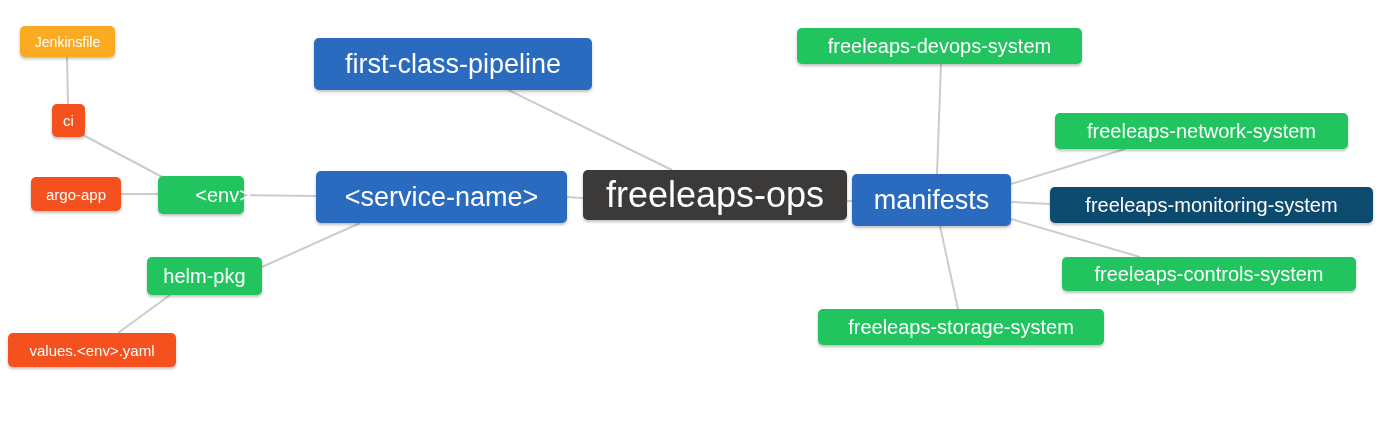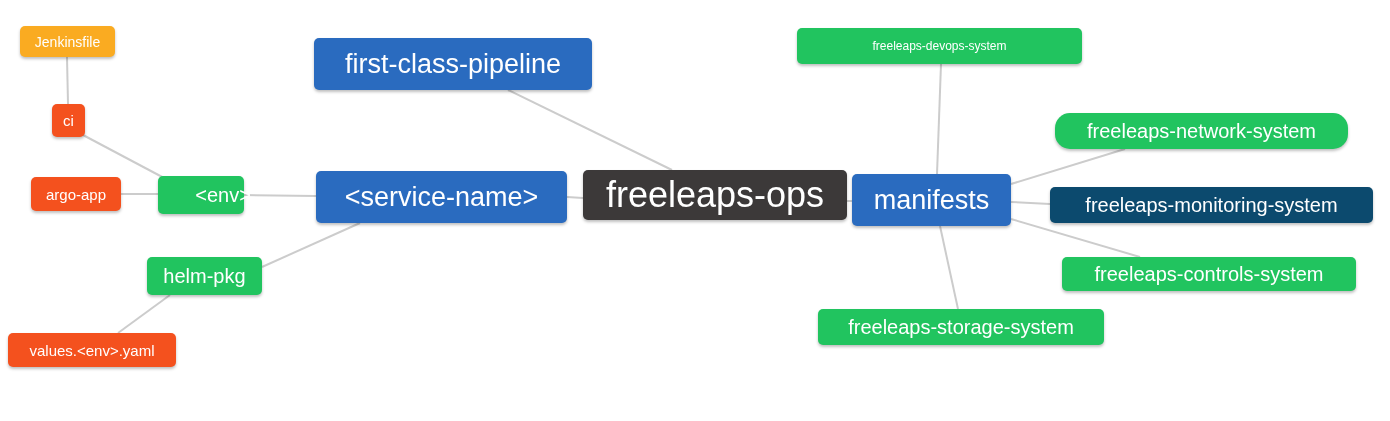--- a/index.html
+++ b/index.html
@@ -21,21 +21,21 @@
   .n0 {left:20px;  top:26px;  width:95px;  height:31px; font-size:14px;}
   .n1 {left:52px;  top:104px; width:33px;  height:33px; font-size:15px;}
   .n2 {left:31px;  top:177px; width:90px;  height:34px; font-size:15px;}
   .n3 {left:158px; top:176px; width:86px;  height:38px; font-size:20px;}
   .n4 {left:147px; top:257px; width:115px; height:38px; font-size:20px;}
   .n5 {left:8px;   top:333px; width:168px; height:34px; font-size:15px;}
   .n6 {left:314px; top:38px;  width:278px; height:52px; font-size:27px;}
   .n7 {left:316px; top:171px; width:251px; height:52px; font-size:27px;}
   .n8 {left:583px; top:170px; width:264px; height:50px; font-size:36px;}
   .n9 {left:852px; top:174px; width:159px; height:52px; font-size:27px;}
-  .n10{left:797px; top:28px;  width:285px; height:36px; font-size:12px;}
+  .n10{left:797px; top:28px;  width:285px; height:36px; font-size:20px;}
   .n11{left:1055px;top:113px; width:293px; height:36px; font-size:20px;}
   .n12{left:1050px;top:187px; width:323px; height:36px; font-size:20px;}
   .n13{left:1062px;top:257px; width:294px; height:34px; font-size:20px;}
   .n14{left:818px; top:309px; width:286px; height:36px; font-size:20px;}
 </style>
 </head>
 <body style="background: rgb(255, 255, 255);">
 
 <svg id="edges" viewBox="0 0 1390 421" xmlns="http://www.w3.org/2000/svg">
   <line class="edge" x1="67" y1="57" x2="68" y2="104" style="stroke: rgb(204, 204, 204);"></line>
@@ -58,16 +58,16 @@
 <div class="node n1" style="background: rgb(244, 81, 30); color: rgb(255, 255, 255);">ci</div>
 <div class="node n2" style="background: rgb(244, 81, 30); color: rgb(255, 255, 255);">argo-app</div>
 <div class="node n3" style="background: rgb(33, 196, 95); color: rgb(255, 255, 255); padding-left: 44px;">&lt;env&gt;</div>
 <div class="node n4" style="background: rgb(33, 196, 95); color: rgb(255, 255, 255);">helm-pkg</div>
 <div class="node n5" style="background: rgb(244, 81, 30); color: rgb(255, 255, 255);">values.&lt;env&gt;.yaml</div>
 <div class="node n6" style="background: rgb(42, 107, 191); color: rgb(255, 255, 255);">first-class-pipeline</div>
 <div class="node n7" style="background: rgb(42, 107, 191); color: rgb(255, 255, 255);">&lt;service-name&gt;</div>
 <div class="node n8" style="background: rgb(60, 57, 57); color: rgb(255, 255, 255);">freeleaps-ops</div>
 <div class="node n9" style="background: rgb(42, 107, 191); color: rgb(255, 255, 255);">manifests</div>
 <div class="node n10" style="background: rgb(33, 196, 95); color: rgb(255, 255, 255);">freeleaps-devops-system</div>
-<div class="node n11" style="background: rgb(33, 196, 95); color: rgb(255, 255, 255); border-radius: 15px;">freeleaps-network-system</div>
+<div class="node n11" style="background: rgb(33, 196, 95); color: rgb(255, 255, 255);">freeleaps-network-system</div>
 <div class="node n12" style="background: #0c4a6e; color: rgb(255, 255, 255);">freeleaps-monitoring-system</div>
 <div class="node n13" style="background: rgb(33, 196, 95); color: rgb(255, 255, 255);">freeleaps-controls-system</div>
 <div class="node n14" style="background: rgb(33, 196, 95); color: rgb(255, 255, 255);">freeleaps-storage-system</div>
 
 </body></html>

